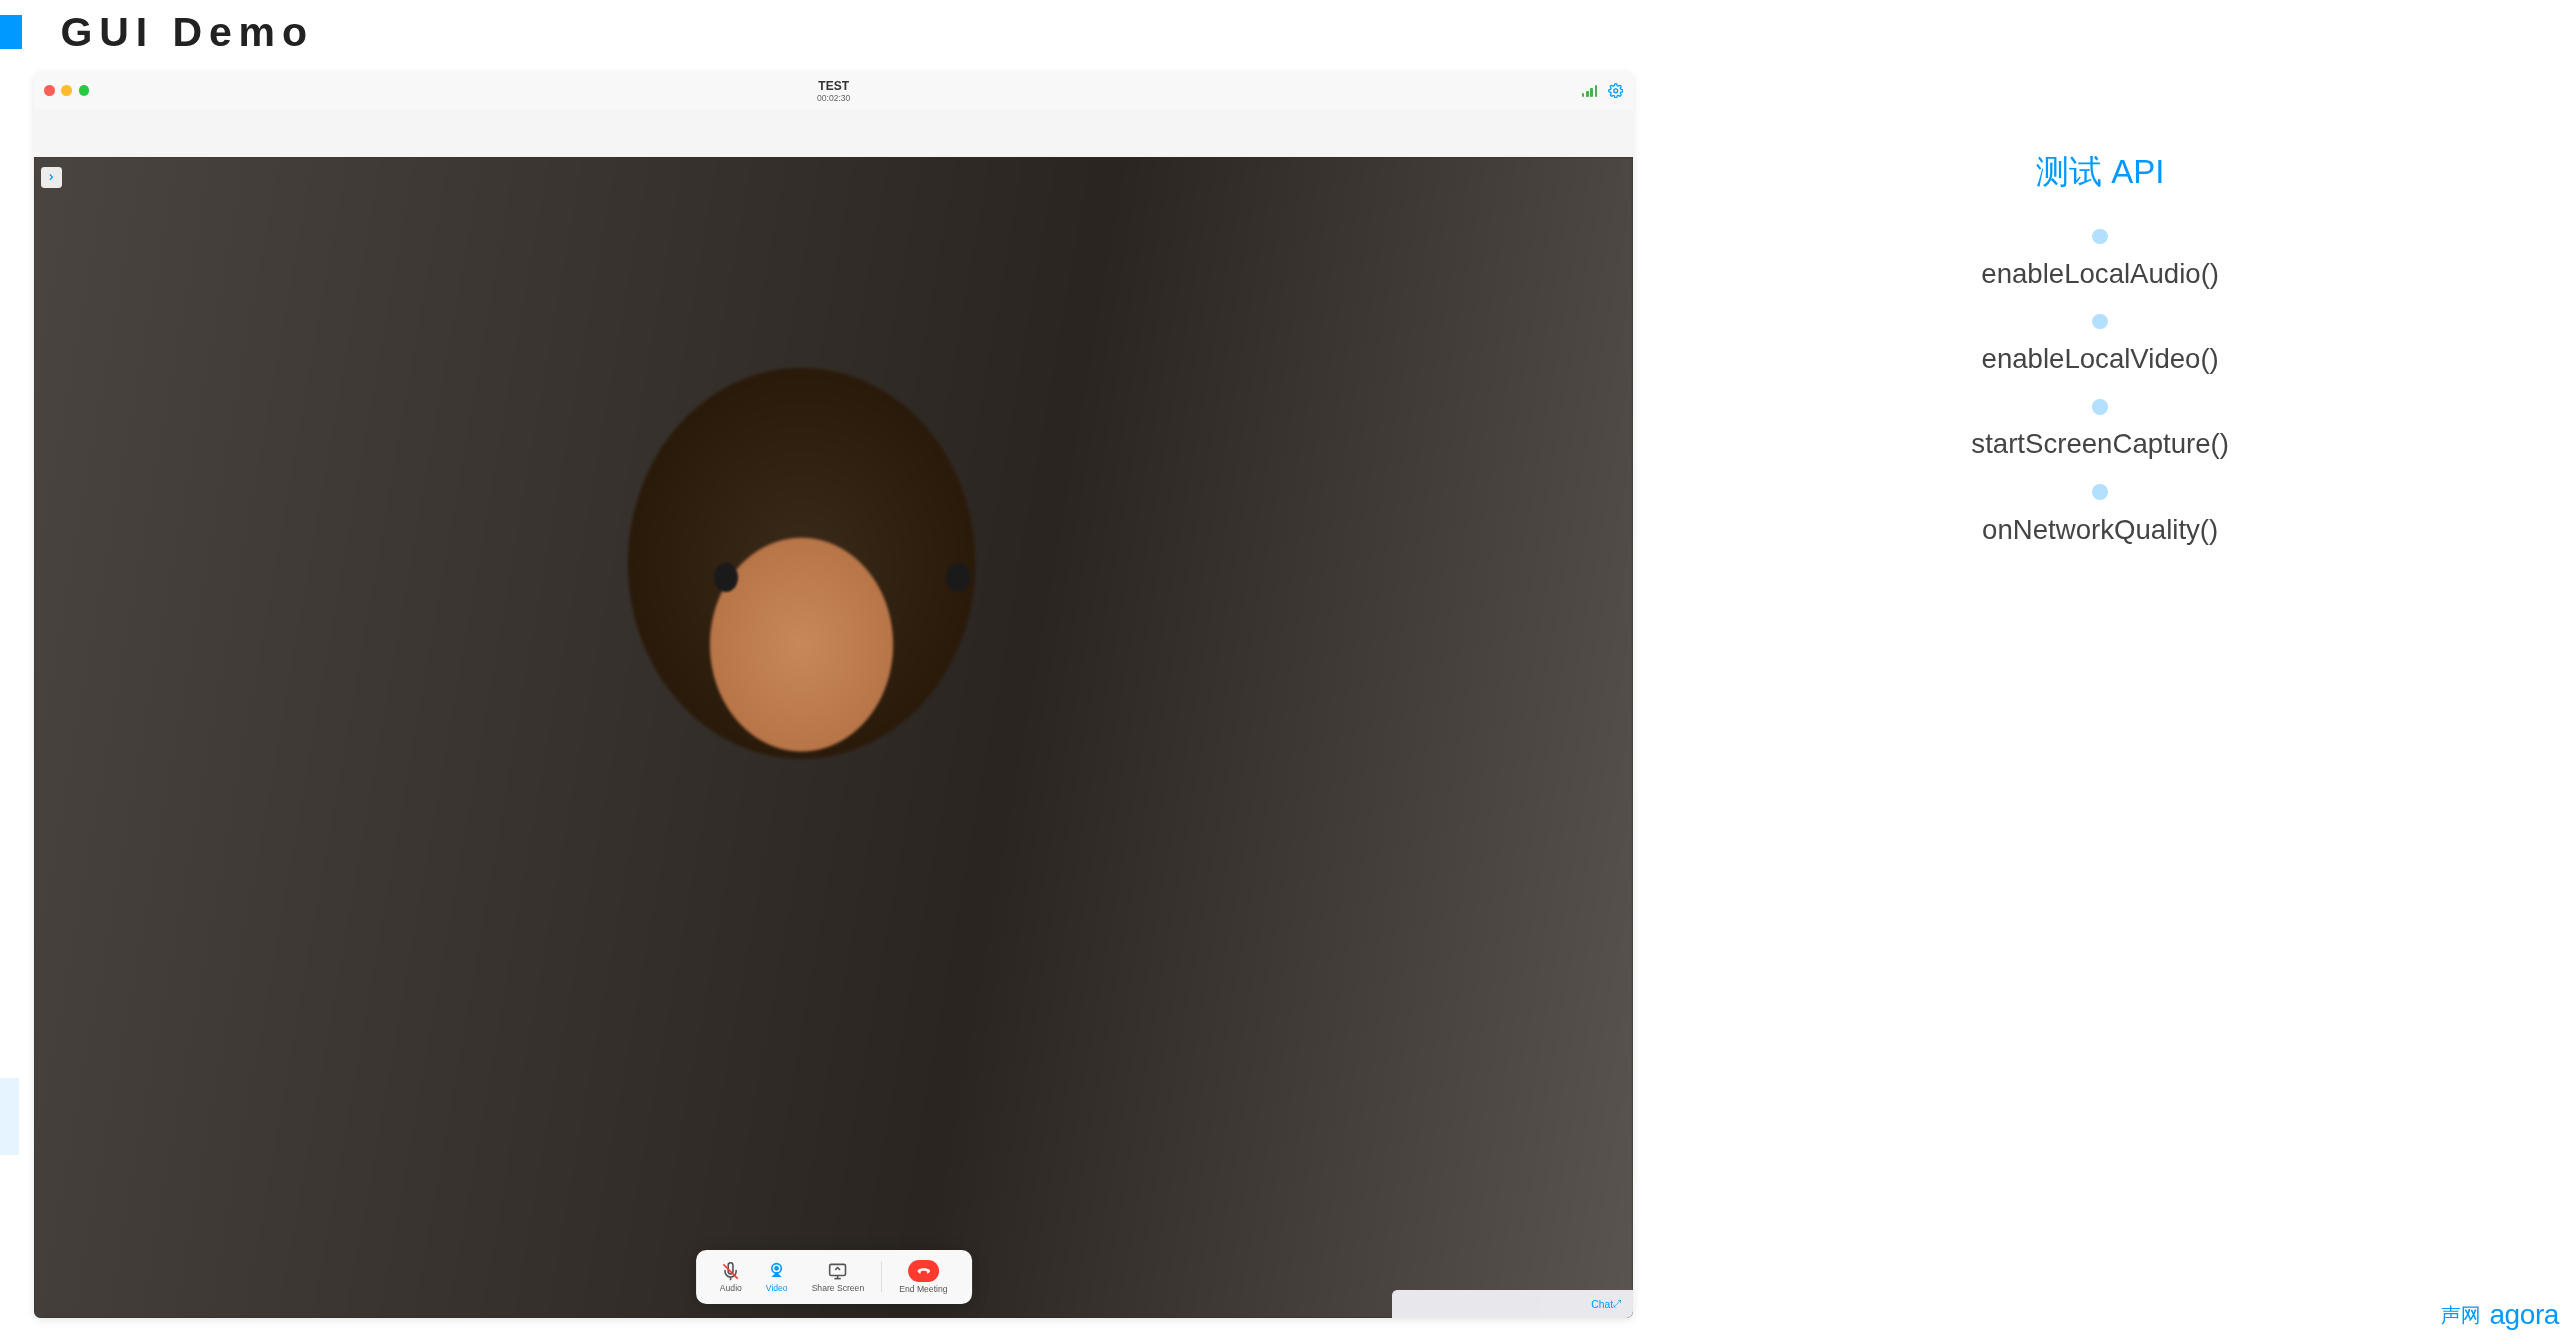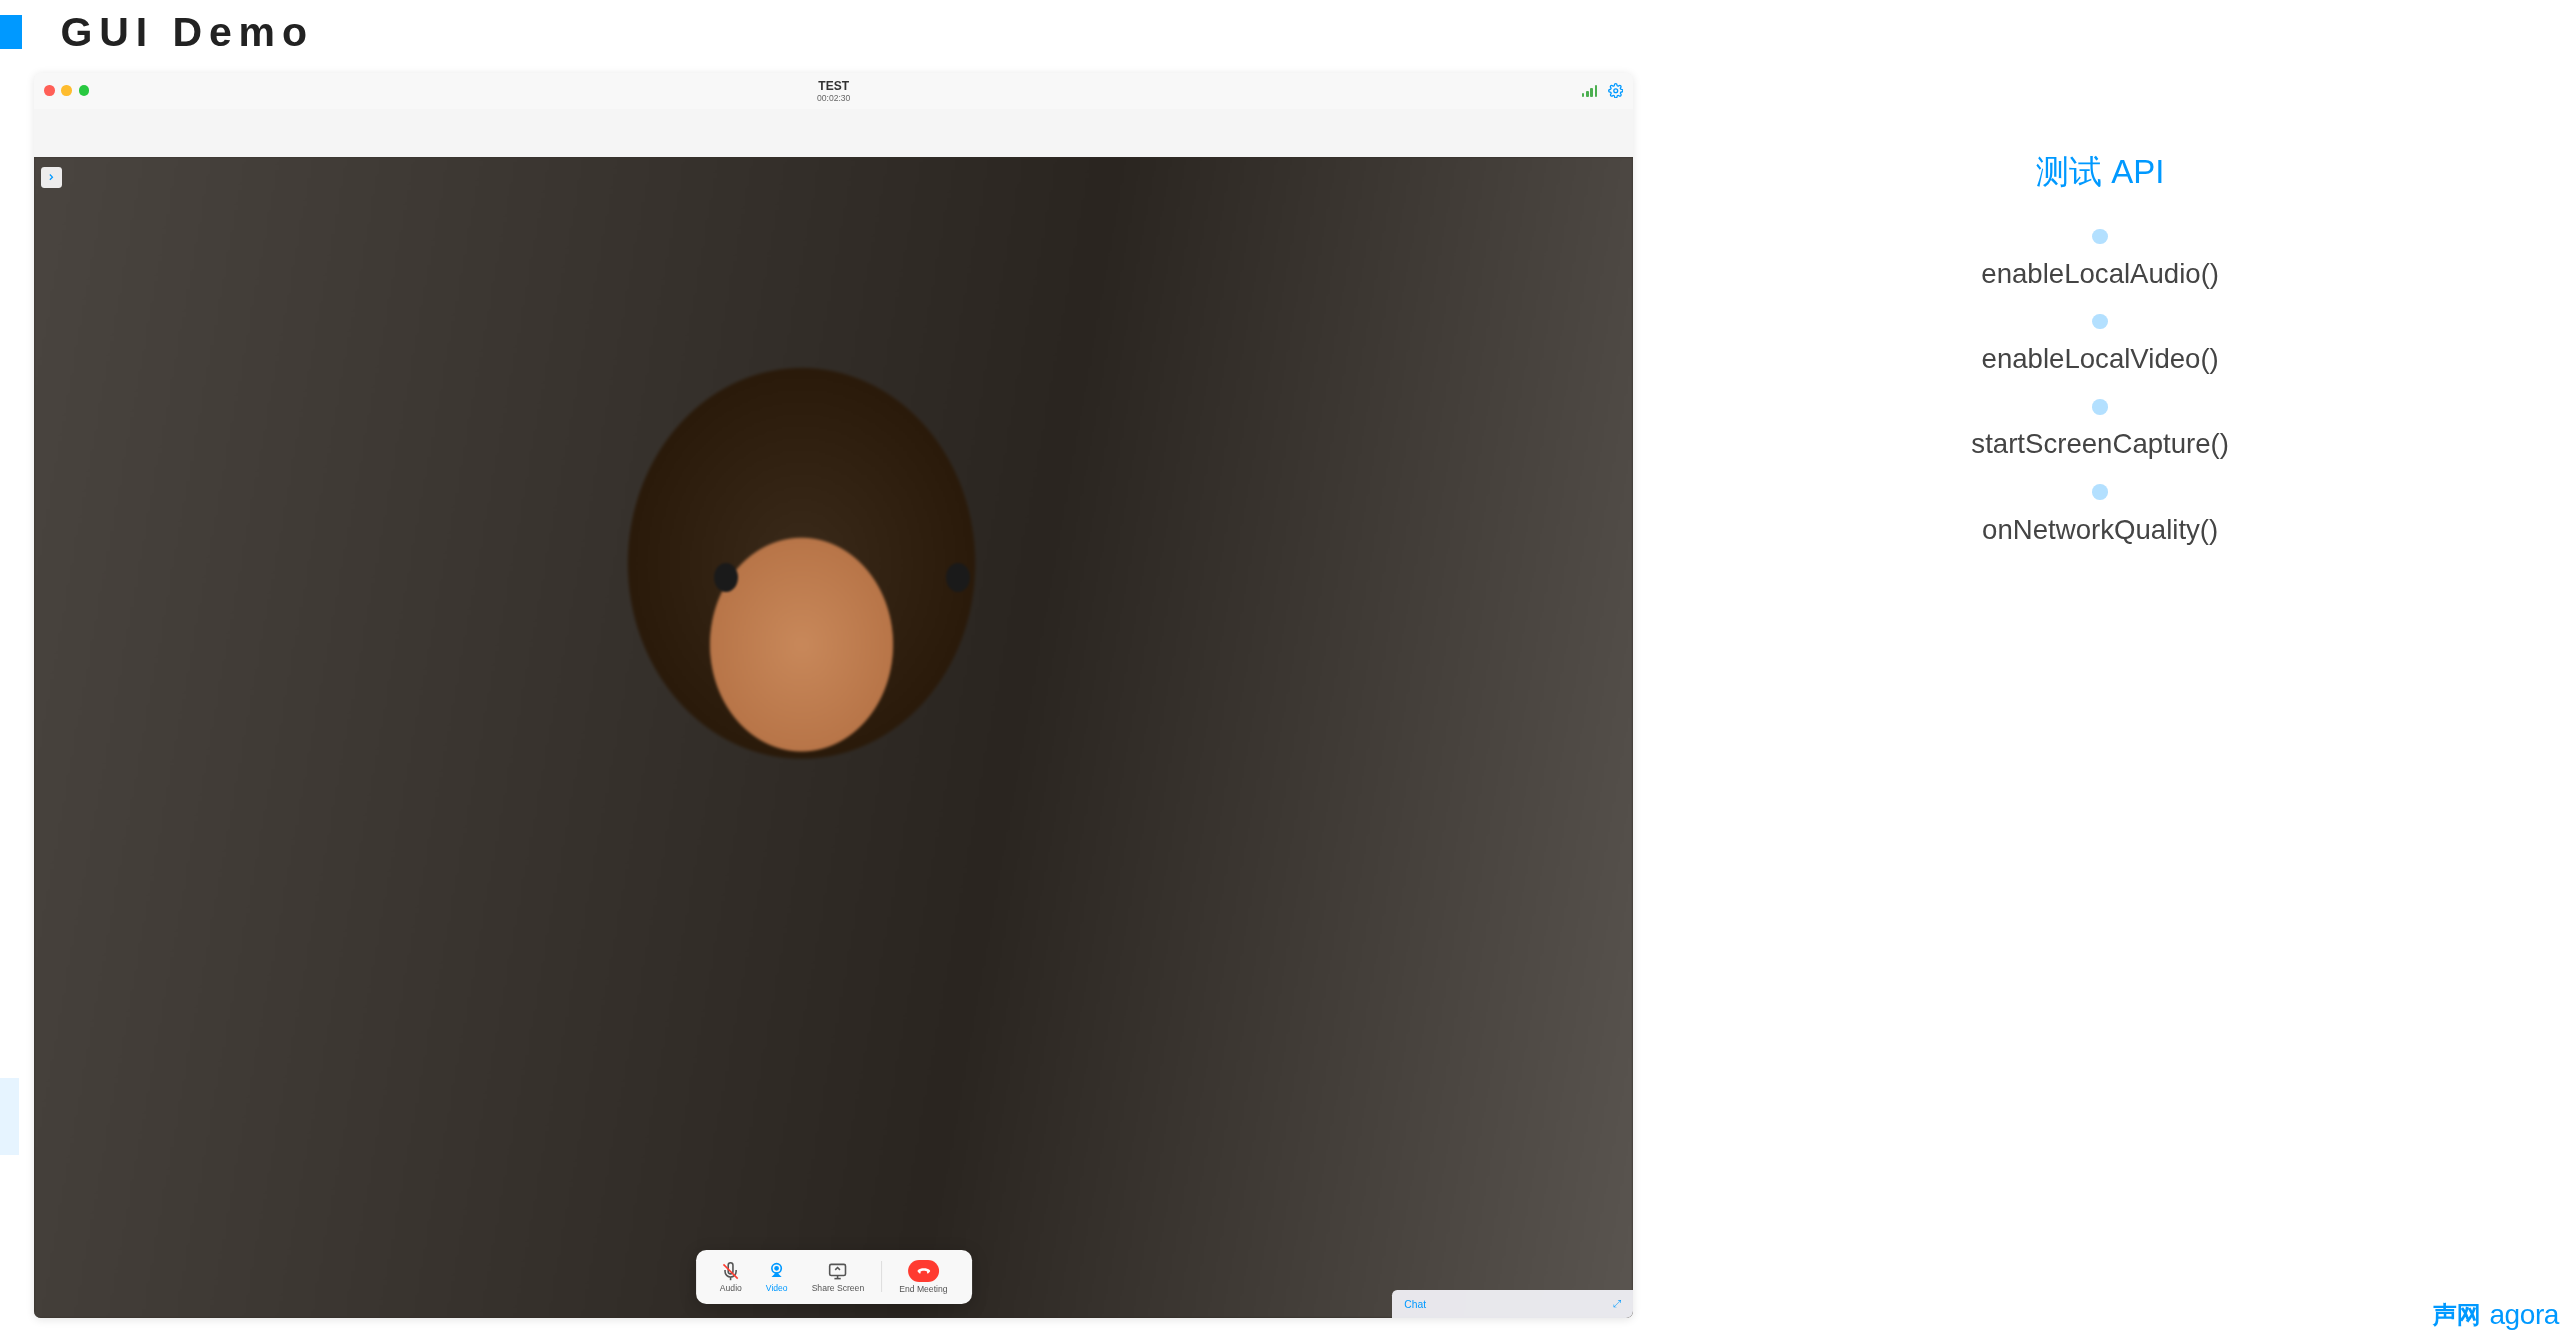--- a/index.html
+++ b/index.html
@@ -247,21 +247,21 @@
     .chat-bar {
       position: absolute;
       bottom: 0;
       right: 0;
       width: 241px;
       height: 27.6px;
       background: rgba(240,240,245,0.95);
       border-top-left-radius: 5.2px;
       display: flex;
       align-items: center;
-      justify-content: space-between;
+      justify-content: flex-end;
       padding: 0 12px;
     }
     
     .chat-label {
       font-size: 10.3px;
       color: #0099ff;
       font-weight: 500;
     }
     
     .expand-icon {
@@ -312,22 +312,22 @@
       position: absolute;
       bottom: 13px;
       right: 17px;
       display: flex;
       align-items: center;
       gap: 8.6px;
       color: #0099ff;
     }
     
     .logo-cn {
-      font-size: 24px;
-      font-weight: 700;
+      font-size: 20px;
+      font-weight: 400;
     }
     
     .logo-en {
       font-size: 28px;
       font-weight: 400;
       letter-spacing: -0.4px;
     }
     
     .bottom-accent {
       position: absolute;

